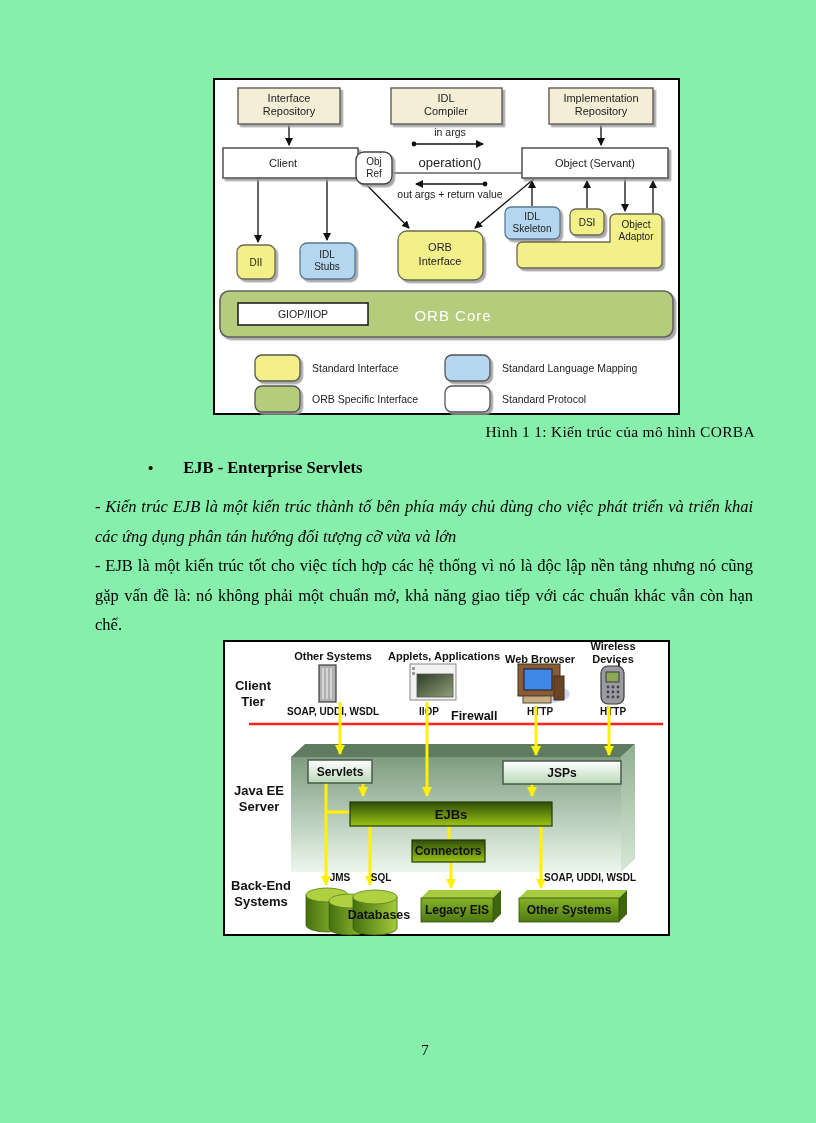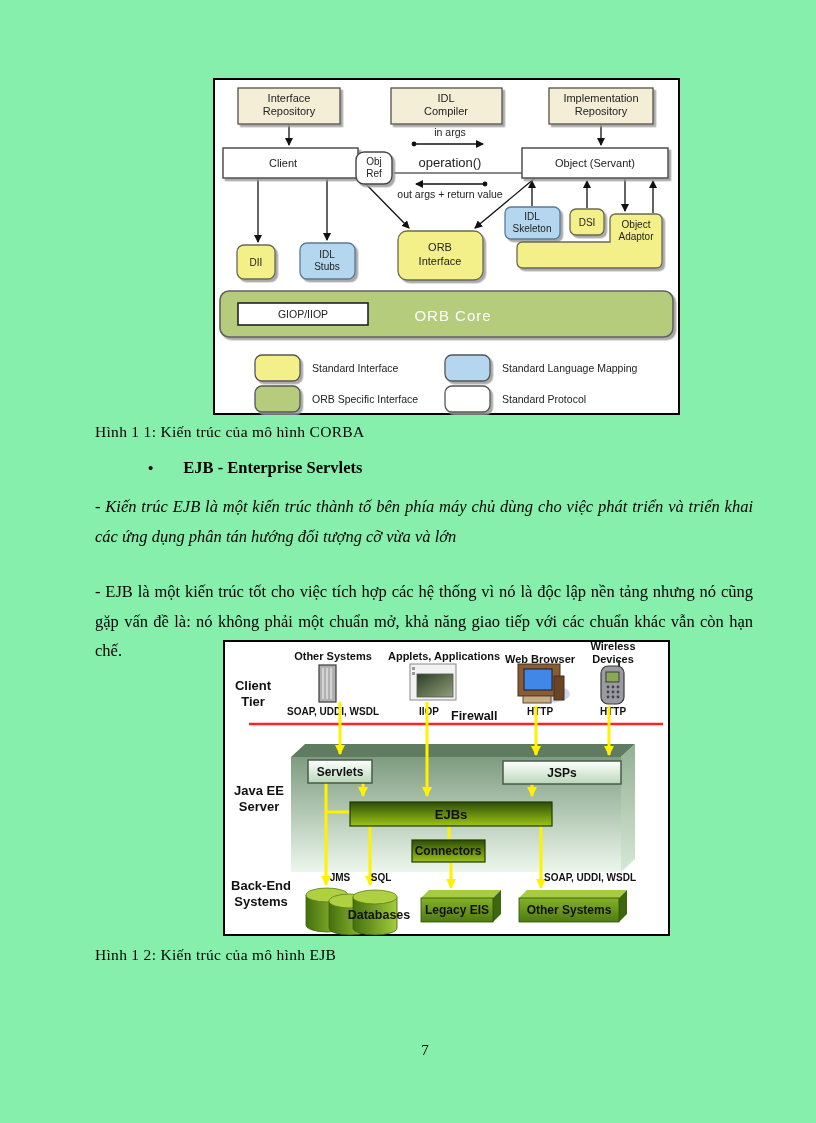--- a/index.html
+++ b/index.html
@@ -4,21 +4,21 @@
 <style>
   html,body { margin:0; padding:0; background:#e8e8e8; }
   .page {
     position:relative; width:816px; height:1123px; margin:0 auto;
     background:#86efac; overflow:hidden;
     font-family:"Liberation Serif", serif; color:#000;
   }
   .fig { position:absolute; }
   .fig svg { display:block; }
   .caption {
-    position:absolute; left:95px; width:660px; text-align:left;
+    position:absolute; left:95px; width:660px; text-align:right;
     font-size:15.5px; letter-spacing:0.3px;
   }
   .bullet-line {
     position:absolute; left:148px; top:458px; display:flex; align-items:baseline;
     font-size:16.5px; font-weight:bold;
   }
   .bullet-dot { font-size:15px; margin-right:30px; }
   .para {
     position:absolute; left:95px; width:658px; text-align:justify;
     font-size:16.5px; line-height:29.5px;
@@ -144,21 +144,21 @@
   </div>
 
   <div class="caption" style="top:423px;">Hình 1 1: Kiến trúc của mô hình CORBA</div>
 
   <div class="bullet-line">
     <span class="bullet-dot">•</span>
     <span>EJB - Enterprise Servlets</span>
   </div>
 
   <div class="para" style="top:492px;font-style:italic;">- Kiến trúc EJB là một kiến trúc thành tố bên phía máy chủ dùng cho việc phát triển và triển khai các ứng dụng phân tán hướng đối tượng cỡ vừa và lớn</div>
-  <div class="para" style="top:551px;margin-top:26px;">- EJB là một kiến trúc tốt cho việc tích hợp các hệ thống vì nó là độc lập nền tảng nhưng nó cũng gặp vấn đề là: nó không phải một chuẩn mở, khả năng giao tiếp với các chuẩn khác vẫn còn hạn chế.</div>
+  <div class="para" style="top:551px;">- EJB là một kiến trúc tốt cho việc tích hợp các hệ thống vì nó là độc lập nền tảng nhưng nó cũng gặp vấn đề là: nó không phải một chuẩn mở, khả năng giao tiếp với các chuẩn khác vẫn còn hạn chế.</div>
 
   <div class="fig f2" style="left:223px; top:640px;">
     <svg width="447" height="296" viewBox="0 0 447 296">
       <defs>
         <marker id="ay" markerUnits="userSpaceOnUse" markerWidth="12" markerHeight="11" refX="9" refY="5" orient="auto">
           <path d="M0,0 L10,5 L0,10 Z" fill="#FFF100"></path>
         </marker>
         <linearGradient id="gFront" x1="0" y1="0" x2="0" y2="1">
           <stop offset="0" stop-color="#7E9C80"></stop>
             <stop offset="1" stop-color="#ECF7EC"></stop>
@@ -298,17 +298,16 @@
 
       <g>
         <polygon points="296,258 304,250 404,250 396,258" fill="#A6CC40"></polygon>
         <polygon points="396,258 404,250 404,274 396,282" fill="#3E660E"></polygon>
         <rect x="296" y="258" width="100" height="24" fill="url(#gBack)" stroke="#2e5208" stroke-width="0.8"></rect>
       </g>
       <text x="346" y="274" class="t12 gray" text-anchor="middle">Other Systems</text>
     </svg>
   </div>
 
-  <div class="caption" style="top:946px;">Hình 1 2: Kiến trúc của mô hình EJB</div>
 
   <div class="page-number">7</div>
 
 </div>
 
 </body></html>

